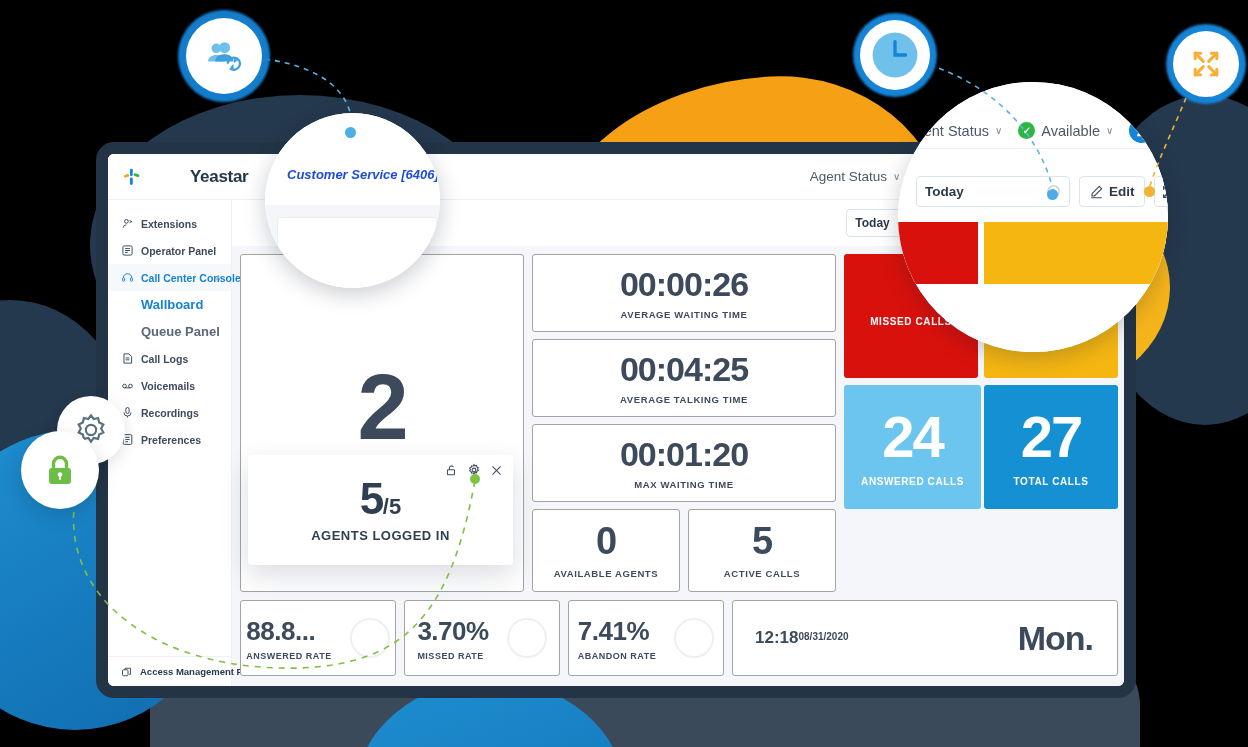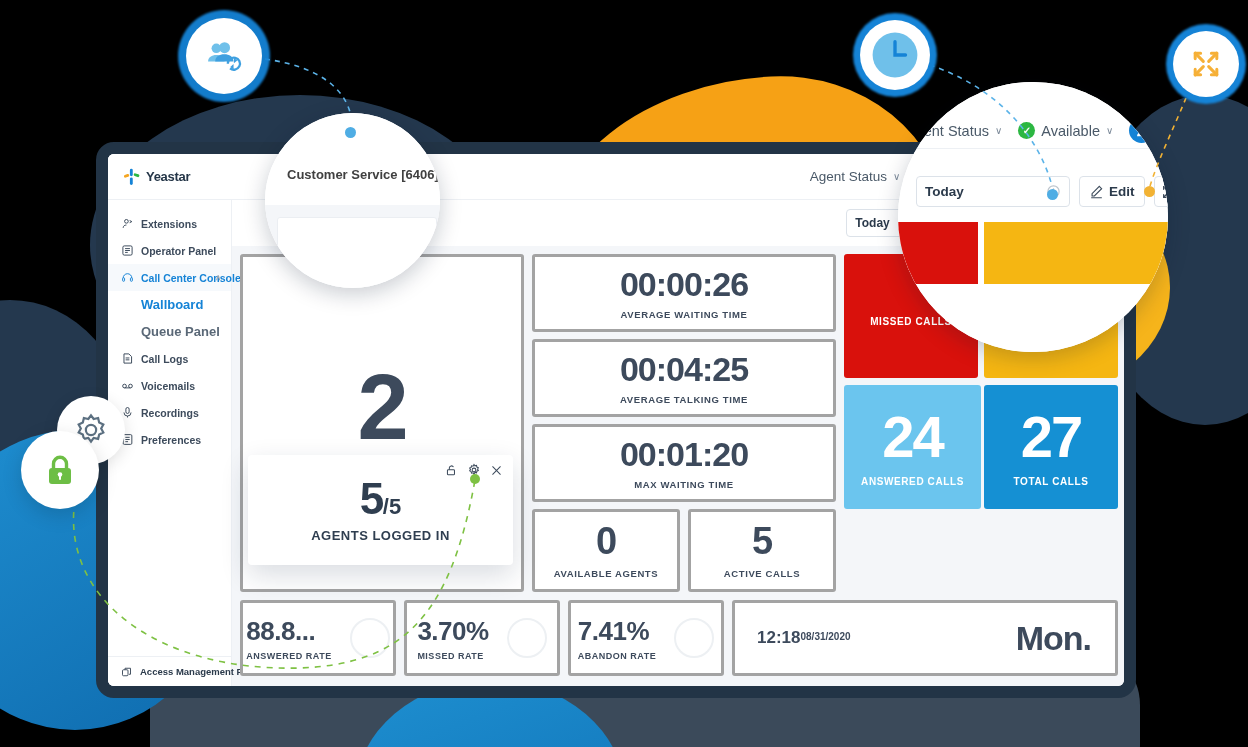--- a/index.html
+++ b/index.html
@@ -67,21 +67,21 @@
   #frame-inner { position: relative; width: 100%; height: 100%; background: #F4F6F9; overflow: hidden; }
 
   
   .topbar {
     position: absolute; left: 0; top: 0; right: 0; height: 46px;
     background: #fff; border-bottom: 1px solid #EDF0F4;
     display: flex; align-items: center;
   }
   .brand { width: 124px; display:flex; align-items:center; gap:4px; padding-left: 14px; }
   .brand-logo { width: 20px; height: 20px; flex: 0 0 auto; }
-  .brand-name { font-size: 13px; font-weight: 700; color: #253648; letter-spacing: -0.3px; }
+  .brand-name { font-size: 17px; font-weight: 700; color: #253648; letter-spacing: -0.3px; margin-left: 44px; }
   .topbar-spacer { flex: 1 1 auto; }
   .topbar-right { display:flex; align-items:center; gap: 18px; padding-right: 16px; }
   .tb-item { display:flex; align-items:center; gap:6px; font-size: 13.5px; color: #4A5968; white-space: nowrap; }
   .chev { font-size: 10px; color:#7c8a99; }
   .ok-badge { width:15px;height:15px;border-radius:50%;background:#2CB742;display:flex;align-items:center;justify-content:center;color:#fff;font-size:9px;font-weight:bold;}
   .avatar { width:22px;height:22px;border-radius:50%;background:#1583D6;display:flex;align-items:center;justify-content:center;}
 
   
   .sidebar {
     position: absolute; left:0; top:46px; bottom:0; width:124px;
@@ -117,21 +117,21 @@
   .daterange .clock-ic { margin-left:auto; opacity:.55; }
   .btn {
     height:28px; border:1px solid #DCE2E9; border-radius:4px; background:#fff;
     display:flex; align-items:center; gap:5px; padding: 0 9px; font-size:12px; color:#2B3A4B; font-weight:600;
   }
   .btn-icon { width:28px; justify-content:center; padding:0; }
 
   
   .board { position:absolute; left:124px; right:0; top:92px; bottom:0; padding: 0 8px 8px 8px; }
   .card {
-    background:#fff; border:3px solid #a3a3a3; border-radius:3px;
+    background:#fff; border:1px solid #a3a3a3; border-radius:3px;
     display:flex; flex-direction:column; align-items:center; justify-content:center;
   }
   .big-num { font-size: 64px; font-weight:800; color:#3D4A5C; line-height:1; letter-spacing:-2px; }
   .mid-num { font-size: 34px; font-weight:800; color:#3D4A5C; line-height:1; letter-spacing:-1px; }
   .lbl { font-size: 9.5px; font-weight:700; color:#3D4A5C; letter-spacing:.6px; margin-top:8px; }
   .lbl-lg { font-size: 19px; font-weight:700; color:#3D4A5C; letter-spacing:.6px; margin-top:10px; }
 
   .tile { border-radius:3px; display:flex; flex-direction:column; align-items:center; justify-content:center; position:relative; }
   .tile-num { font-size:58px; font-weight:800; color:#fff; line-height:1; letter-spacing:-2px; }
   .tile-lbl { font-size:10px; font-weight:700; color:#fff; letter-spacing:.6px; margin-top:10px; }
@@ -449,21 +449,21 @@
       <span style="font-size:44px;font-weight:800;color:#2F3E50;letter-spacing:-1.5px;line-height:1;">5</span>
       <span style="font-size:22px;font-weight:800;color:#2F3E50;line-height:1;padding-bottom:3px;">/5</span>
     </div>
     <div style="font-size:13px;font-weight:700;color:#2F3E50;letter-spacing:.5px;margin-top:7px;">AGENTS LOGGED IN</div>
   </div>
 
   <div class="lens lens-left">
     <div style="position:absolute;left:0;top:0;width:175px;height:92px;background:#fff;"></div>
     <div style="position:absolute;left:0;top:92px;width:175px;height:83px;background:#F4F6F9;"></div>
     <div style="position:absolute;left:12px;top:104px;width:160px;height:75px;background:#fff;border:1px solid #EBEEF2;border-radius:3px;"></div>
-    <div style="position:absolute;left:22px;top:54px;font-size:13px;font-weight:700;color:#404040;white-space:nowrap;display:flex;align-items:center;gap:3px;">
+    <div style="position:absolute;left:22px;top:54px;font-size:13px;font-weight:700;color:#1d4ed8;white-space:nowrap;display:flex;align-items:center;gap:3px;font-style:italic;">
       <span>Customer Service [6406]</span>
 
     </div>
   </div>
 
   <div class="lens lens-right">
     <div style="position:absolute;left:0;top:0;width:270px;height:82px;background:#fff;"></div>
     <div style="position:absolute;left:0;top:82px;width:270px;height:188px;background:#fff;"></div>
 
     <div style="position:absolute;left:8px;top:36px;display:flex;align-items:center;gap:16px;white-space:nowrap;">

